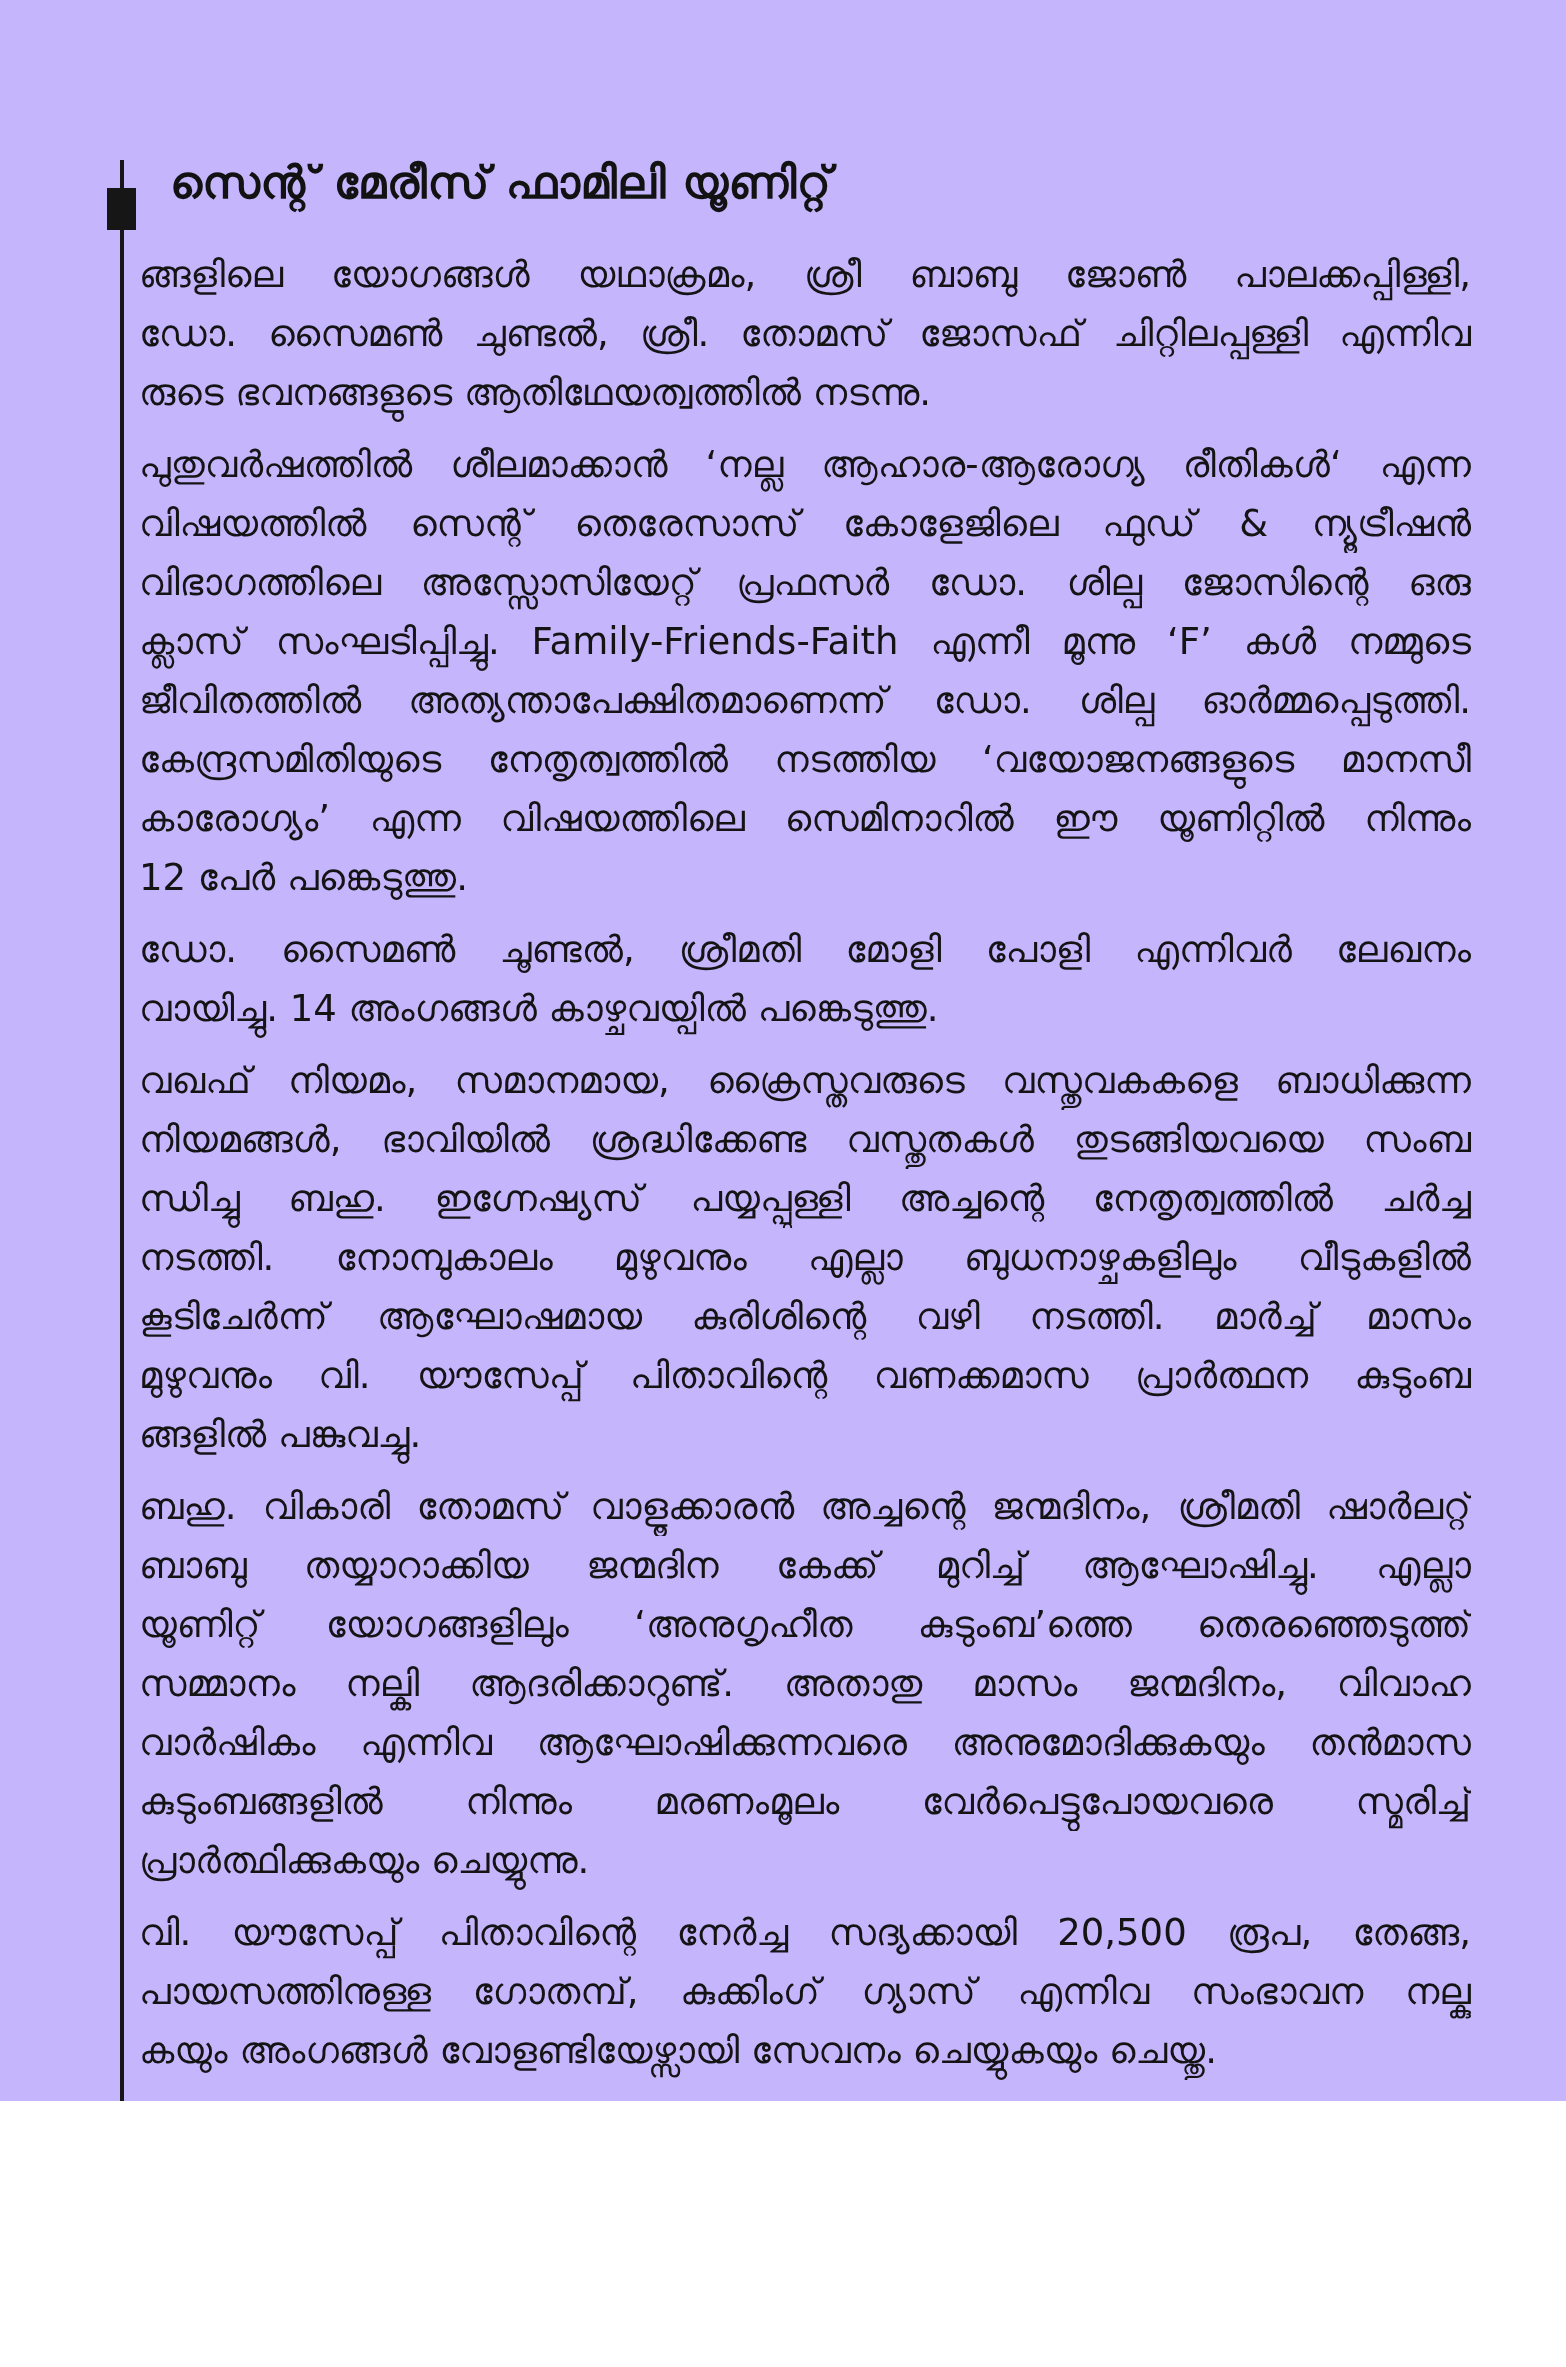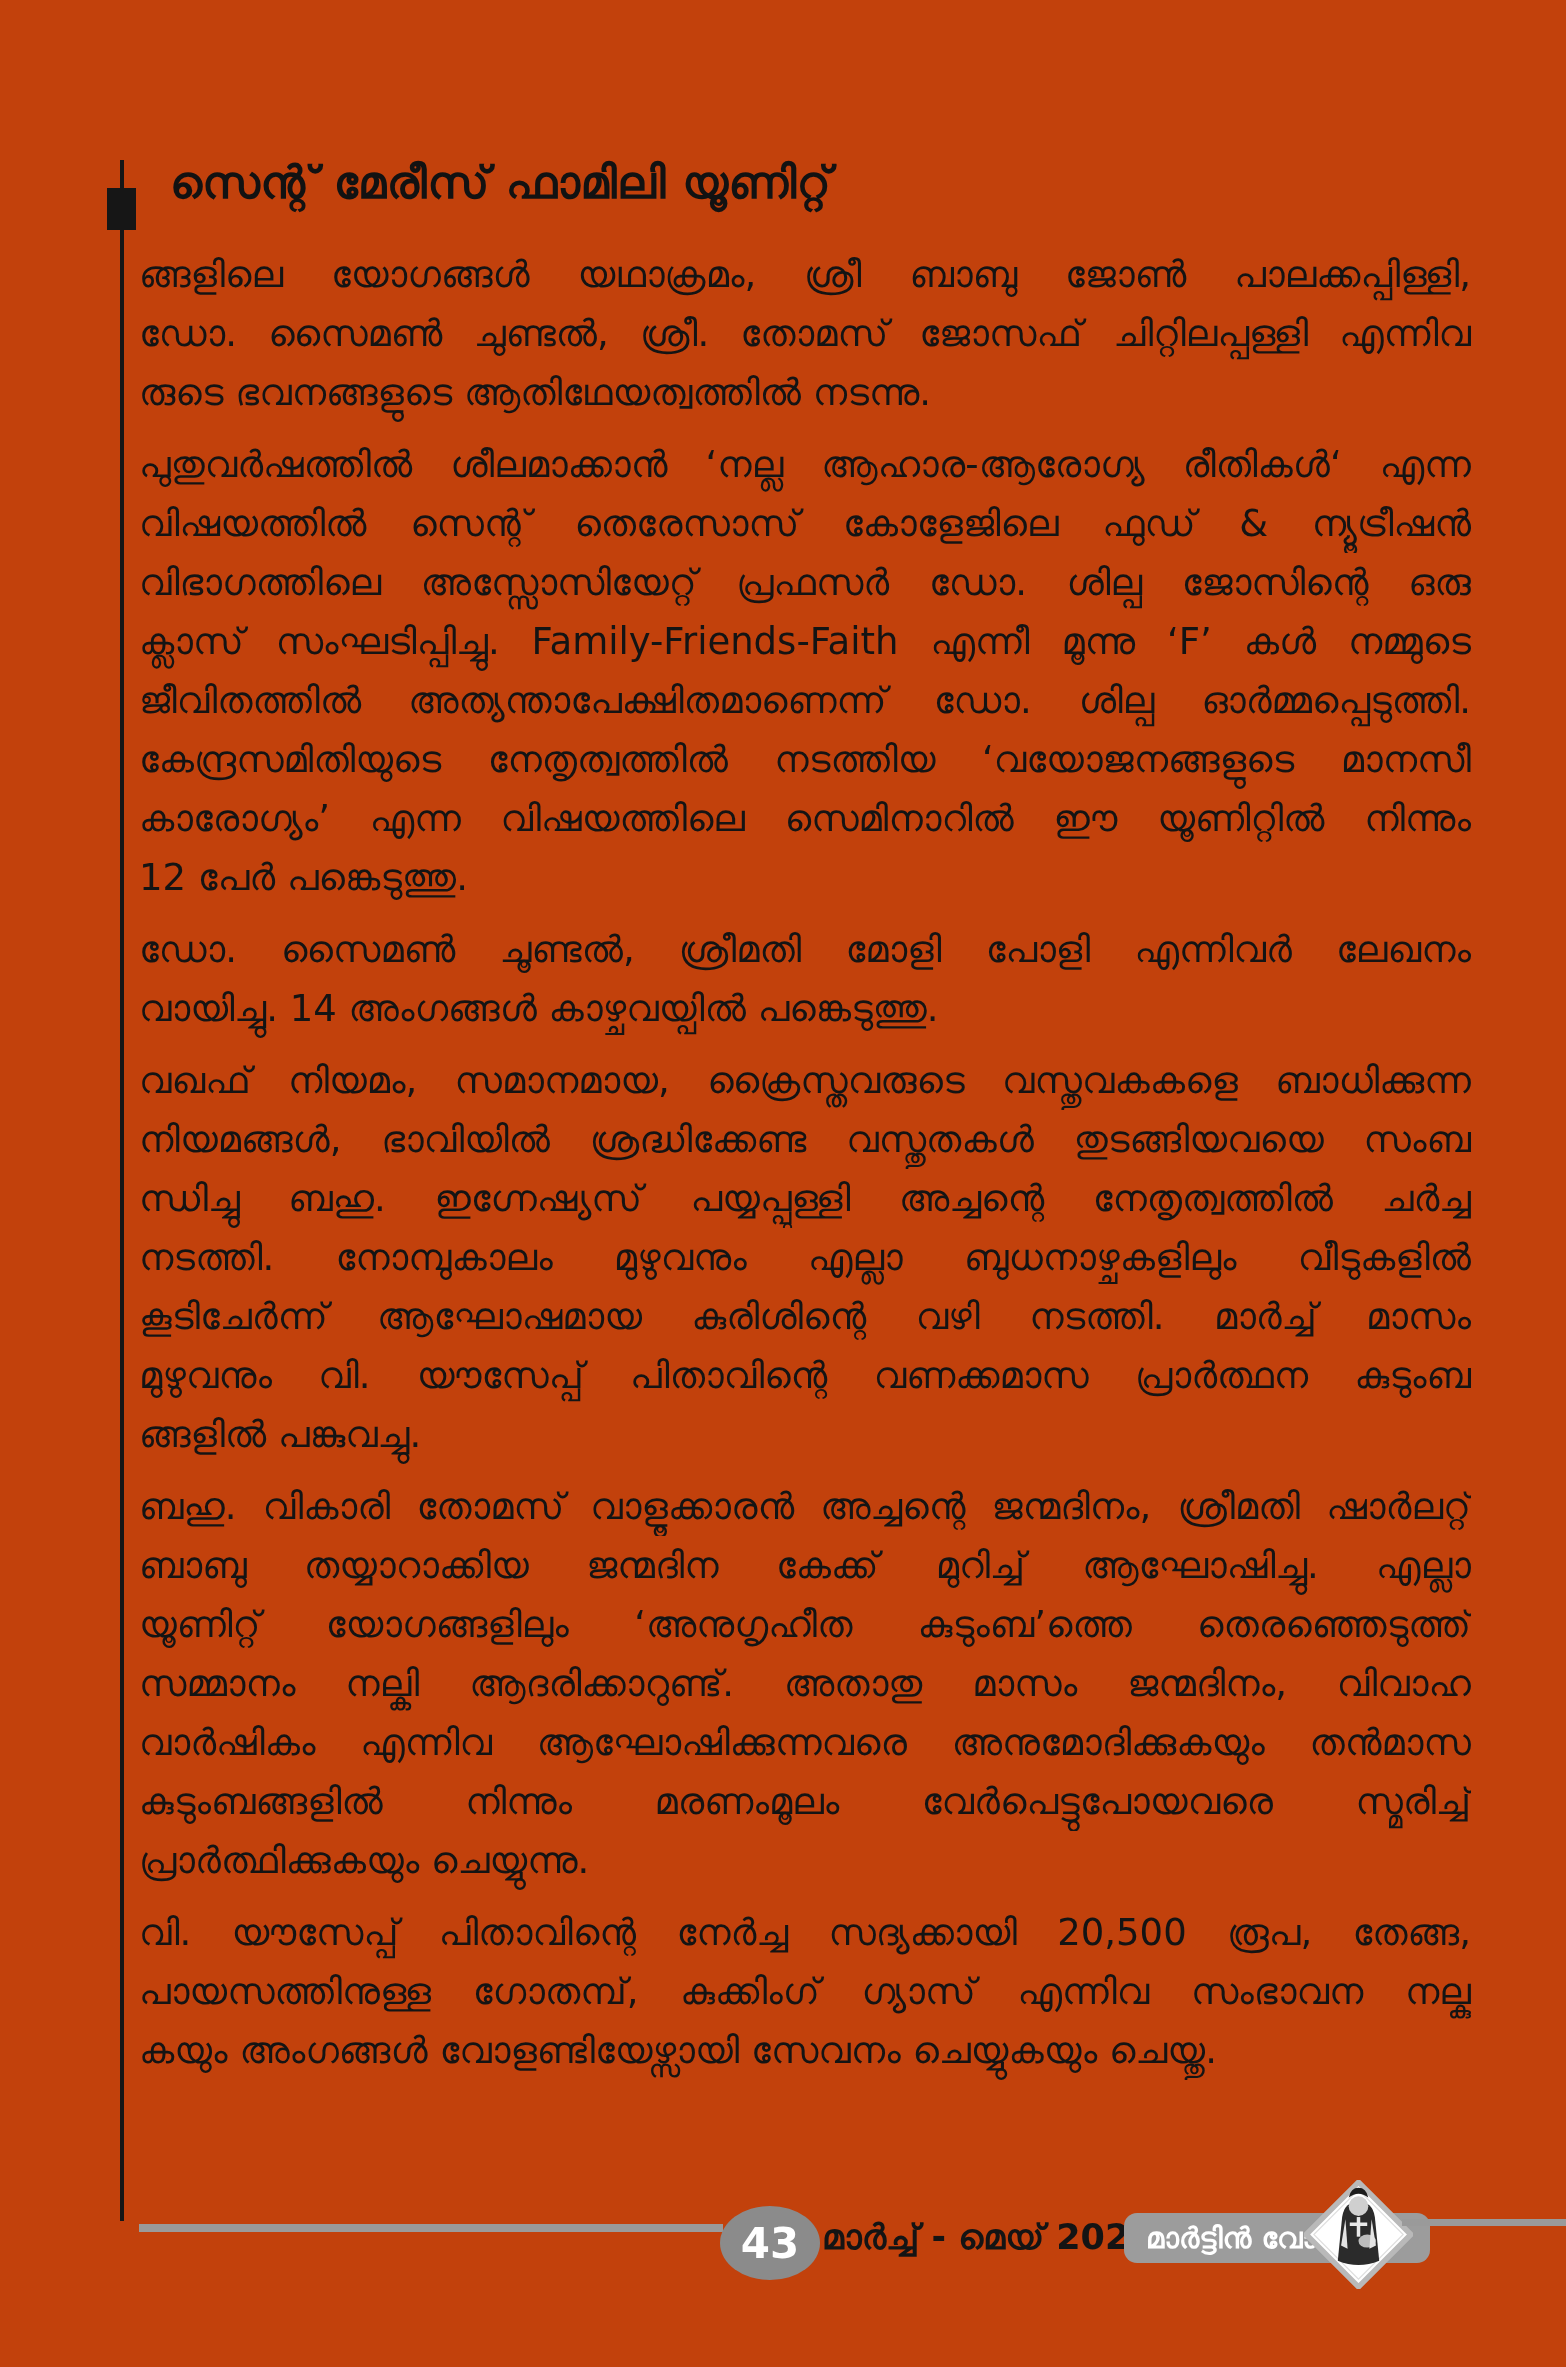--- a/index.html
+++ b/index.html
@@ -4,22 +4,22 @@
 <style>
   html, body {
     margin: 0;
     padding: 0;
     background: #ffffff;
     font-family: "DejaVu Sans", sans-serif;
   }
   .page {
     position: relative;
     width: 1567px;
-    height: 2367px;
-    background: #c2410c;
+    height: 2101px;
+    background: #c4b5fd;
     overflow: hidden;
     color: #111111;
   }
   .left-rule {
     position: absolute;
     left: 120px;
     top: 160px;
     width: 3.7px;
     height: 2061px;
     background: #161616;

